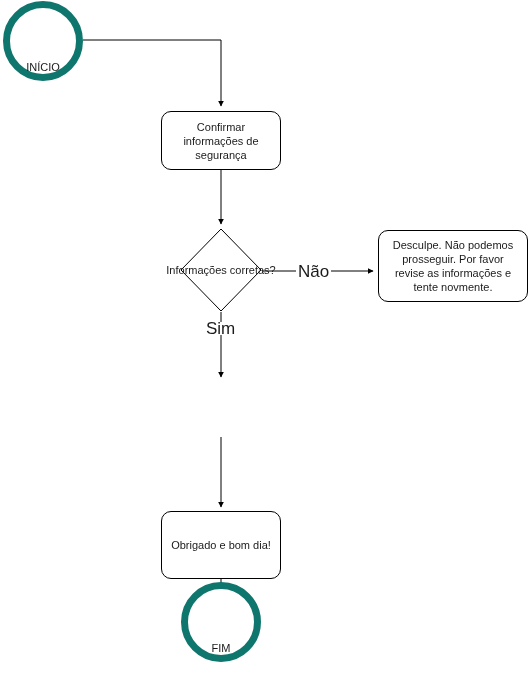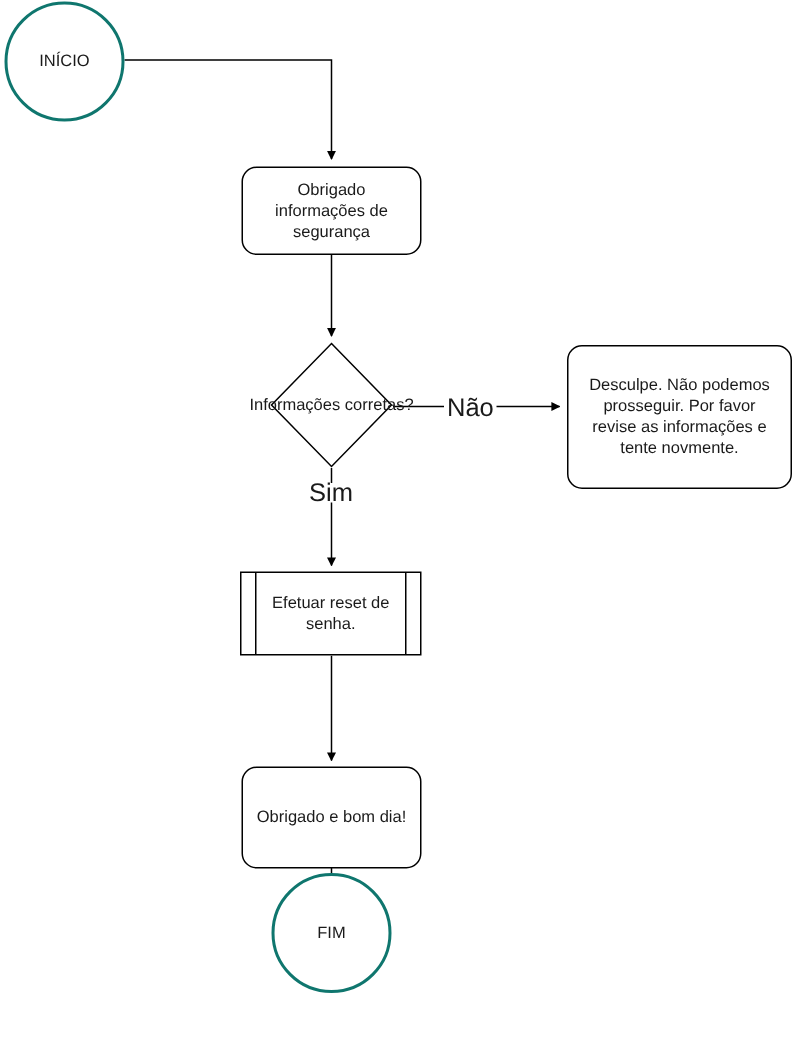--- a/index.html
+++ b/index.html
@@ -29,22 +29,23 @@
     display: flex;
     align-items: center;
     justify-content: center;
     text-align: center;
     color: #1a1a1a;
     font-size: 11px;
     line-height: 14px;
     background: #ffffff;
   }
   .terminator {
-    border: 2px solid #0f766e;
+    border: 7px solid #0f766e;
     border-radius: 50%;
+    align-items: flex-end;
   }
   .process-round {
     border: 1px solid #000000;
     border-radius: 10px;
     padding: 4px 8px;
   }
   .predefined {
     border: 1px solid #000000;
   }
   .predefined .bar {
@@ -104,39 +105,34 @@
       <path d="M 221 437 L 221 507" marker-end="url(#arrow)"></path>
       <path d="M 221 567 L 221 608" marker-end="url(#arrow)"></path>
     </g>
   </svg>
 
   <div class="node terminator" style="left:3px; top:1px; width:80px; height:80px;">
     <span>INÍCIO</span>
   </div>
 
   <div class="node process-round" style="left:161px; top:111px; width:120px; height:59px;">
-    <span>Obrigado informações de segurança</span>
+    <span>Confirmar informações de segurança</span>
   </div>
 
   <div class="node decision" style="left:180px; top:228px; width:82px; height:84px;">
     <svg class="dia-shape" viewBox="0 0 82 84" preserveAspectRatio="none">
       <polygon points="41,1 81,42 41,83 1,42" fill="#ffffff" stroke="#000000" stroke-width="1"></polygon>
     </svg>
     <span class="dia-label">Informações corretas?</span>
   </div>
 
-  <div class="node process-round" style="left:378px; top:230px; width:150px; height:96px;">
+  <div class="node process-round" style="left:378px; top:230px; width:150px; height:72px;">
     <span>Desculpe. Não podemos prosseguir. Por favor revise as informações e tente novmente.</span>
   </div>
 
-  <div class="node predefined" style="left:160px; top:381px; width:121px; height:56px;">
-    <span class="bar left"></span>
-    <span class="bar right"></span>
-    <span class="pp-label">Efetuar reset de senha.</span>
-  </div>
 
   <div class="node process-round" style="left:161px; top:511px; width:120px; height:68px;">
     <span>Obrigado e bom dia!</span>
   </div>
 
   <div class="node terminator" style="left:181px; top:582px; width:80px; height:80px;">
     <span>FIM</span>
   </div>
 
   <div class="edge-label" style="left:296px; top:265px;">Não</div>

